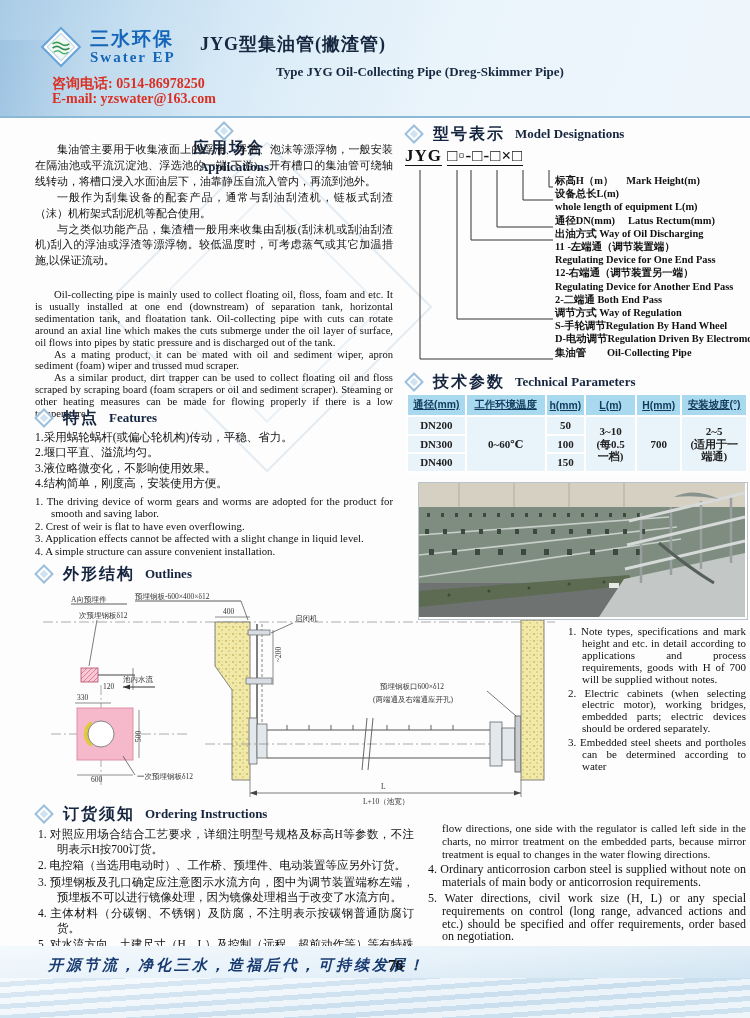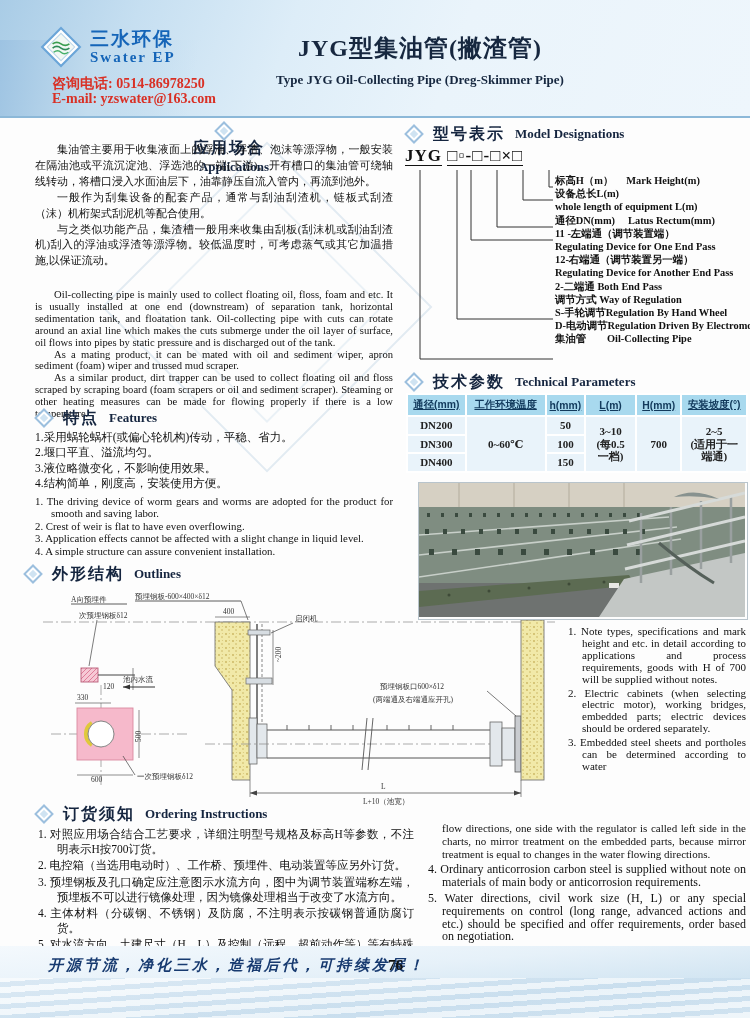--- a/index.html
+++ b/index.html
@@ -9,21 +9,21 @@
 
   
   .hdr{position:absolute;top:0;left:0;width:750px;height:116px;
        background:linear-gradient(110deg,#a9cce6 0%,#c6dff1 18%,#ddedf8 38%,#eaf4fb 60%,#eef6fc 100%);
        border-bottom:2px solid #8cb8d8;}
   .hdr-water{position:absolute;left:0;top:40px;width:210px;height:76px;
        background:linear-gradient(100deg,#9dc3e2 0%,#c2dcee 45%,rgba(234,244,251,0) 90%);}
   .brand-cn{font-size:19px;font-weight:bold;color:#1565b8;letter-spacing:2px;line-height:20px;}
   .brand-en{font-size:15px;font-weight:bold;color:#1565b8;letter-spacing:2px;line-height:16px;}
   .contact{font-size:14px;font-weight:bold;color:#d93025;line-height:15px;}
-  .title-cn{font-size:24px;font-weight:bold;color:#16273f;text-align:center;letter-spacing:1px;}
+  .title-cn{font-size:18px;font-weight:bold;color:#16273f;text-align:left;letter-spacing:1px;}
   .title-en{font-size:13px;font-weight:bold;color:#16273f;text-align:center;margin-top:8px;}
 
   
   .wm{position:absolute;border:2px solid #e2ebf2;transform:rotate(45deg);}
 
   
   .sec-head{display:flex;align-items:center;height:20px;}
   .dia{display:inline-block;width:10px;height:10px;border:2px solid #9cbfde;background:#fff;
        transform:rotate(45deg);margin:0 12px 0 2px;position:relative;flex:0 0 auto;}
   .dia-in{position:absolute;left:2px;top:2px;right:2px;bottom:2px;background:#cfe3f2;}
@@ -131,21 +131,21 @@
     <div class="cn-li">2.堰口平直、溢流均匀。</div>
     <div class="cn-li">3.液位略微变化，不影响使用效果。</div>
     <div class="cn-li">4.结构简单，刚度高，安装使用方便。</div>
     <div style="height:3px;"></div>
     <div class="en-li">1. The driving device of worm gears and worms are adopted for the product for smooth and saving labor.</div>
     <div class="en-li">2. Crest of weir is flat to have even overflowing.</div>
     <div class="en-li">3. Application effects cannot be affected with a slight change in liquid level.</div>
     <div class="en-li">4. A simple structure can assure convenient installation.</div>
   </div>
 
-  <div class="abs sec-head" style="left:24px;top:564px;width:360px;text-align:center;">
+  <div class="abs sec-head" style="left:35px;top:564px;width:360px;text-align:center;">
     <span class="dia">
         <span class="dia-in"></span>
       </span>
     <span class="sec-cn">外形结构</span>
     <span class="sec-en">Outlines</span>
   </div>
 
   <div class="abs" style="left:35px;top:590px;width:525px;height:217px;">
     <svg width="525" height="217" viewBox="0 0 525 217">
       <defs>
@@ -279,20 +279,21 @@
         <polyline points="66,0 66,70 148,70"></polyline>
         <polyline points="52,0 52,149 148,149"></polyline>
         <polyline points="15,0 15,189 148,189"></polyline>
       </g>
     </svg>
     <div class="abs" style="left:0;top:28px;width:345px;">
       <div class="model-row">标高H（m）　 Mark Height(m)</div>
       <div class="model-row">设备总长L(m)</div>
       <div class="model-row">whole length of equipment L(m)</div>
       <div class="model-row">通径DN(mm)　 Latus Rectum(mm)</div>
+      <div class="model-row">出油方式 Way of Oil Discharging</div>
       <div class="model-row">11 -左端通（调节装置端）</div>
       <div class="model-row">Regulating Device for One End Pass</div>
       <div class="model-row">12-右端通（调节装置另一端）</div>
       <div class="model-row">Regulating Device for Another End Pass</div>
       <div class="model-row">2-二端通 Both End Pass</div>
       <div class="model-row">调节方式  Way of Regulation</div>
       <div class="model-row">S-手轮调节Regulation By Hand Wheel</div>
       <div class="model-row">D-电动调节Regulation Driven By Electromotion</div>
       <div class="model-row">集油管　　Oil-Collecting Pipe</div>
     </div>

